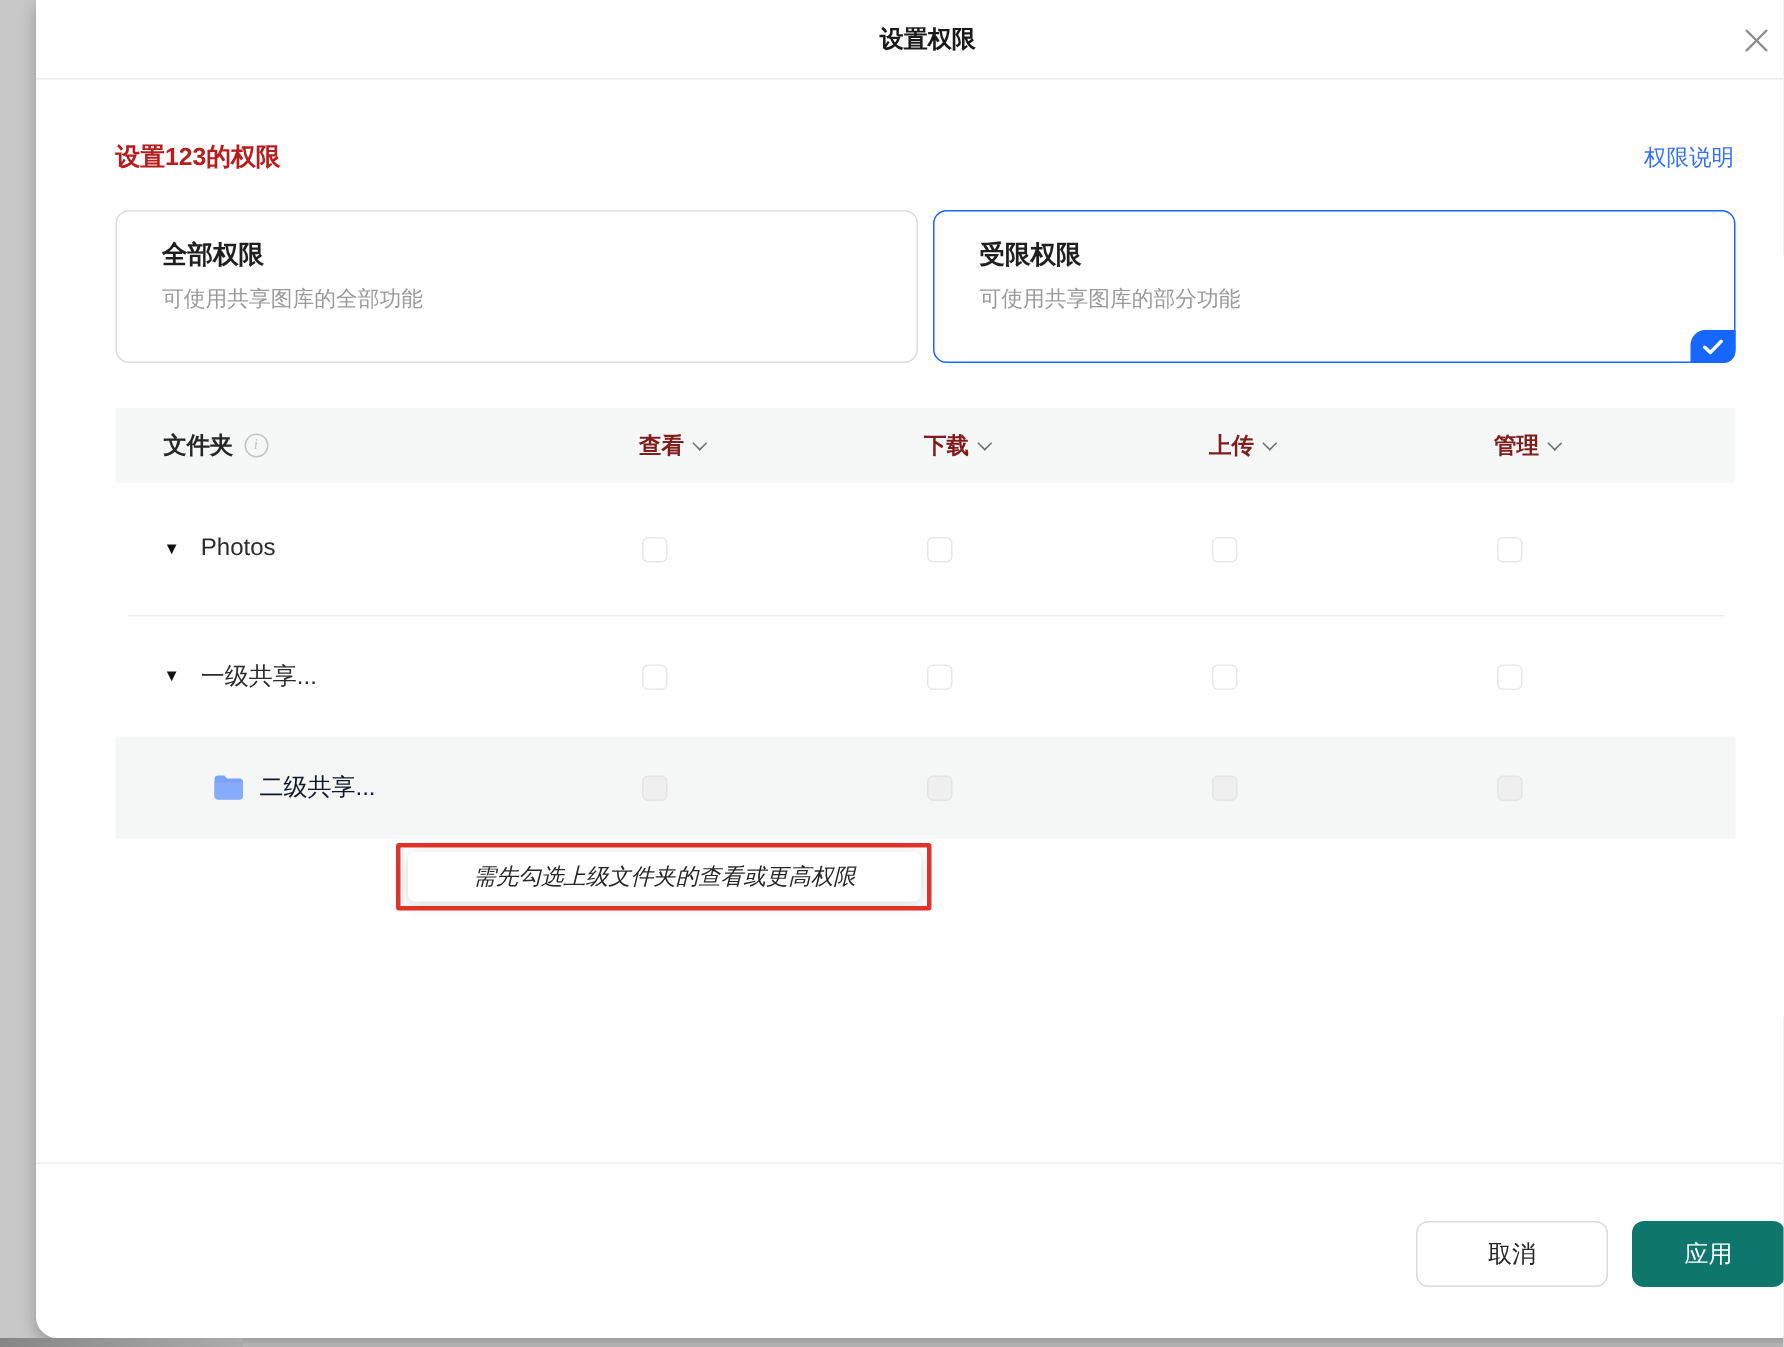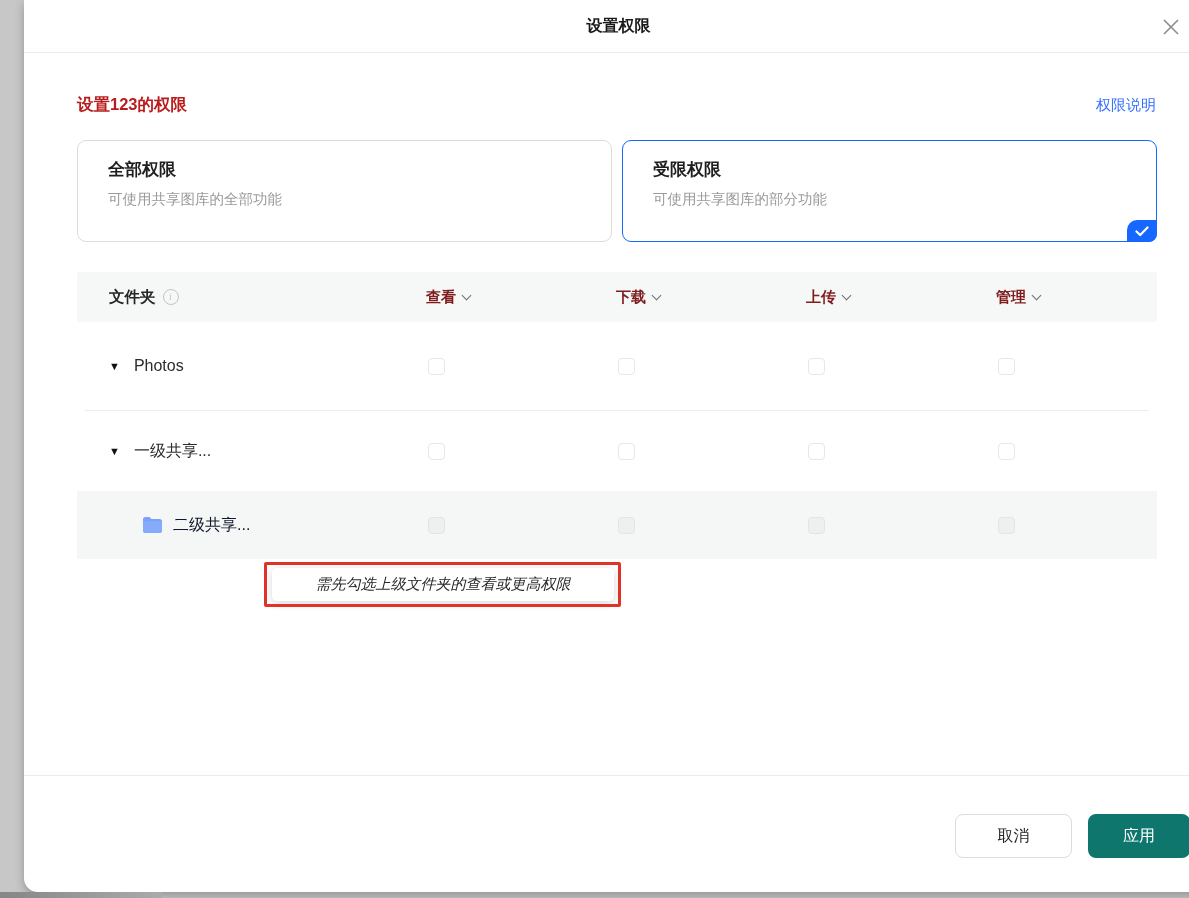--- a/index.html
+++ b/index.html
@@ -101,21 +101,21 @@
     position:absolute; left:248px; top:568px; width:342px; height:33px;
     background:#fff; border-radius:5px;
     box-shadow:0 2px 10px rgba(0,0,0,.16);
     display:flex; align-items:center; justify-content:center;
     font-size:15px; color:#262626; white-space:nowrap;font-style:italic;
   }
   
   .footer-sep { position:absolute; left:0; top:775px; width:100%; height:1px; background:#ebebeb; }
   .footer { position:absolute; right:23px; top:814px; display:flex; gap:16px; }
   .btn { height:44px; border-radius:8px; font-size:16px; display:flex; align-items:center; justify-content:center; cursor:pointer; }
-  .btn-cancel { width:117px; background:#fff; border:1px solid #dcdcdc; color:#262626; }
+  .btn-cancel { width:128px; background:#fff; border:1px solid #dcdcdc; color:#262626; }
   .btn-apply { width:102px; background:#0f766e; border:none; color:#fff; }
 </style>
 </head>
 <body>
 
 <div class="modal">
 
   <div class="topbar">
     <div class="dialog-title">设置权限</div>
     <div class="close-btn">

